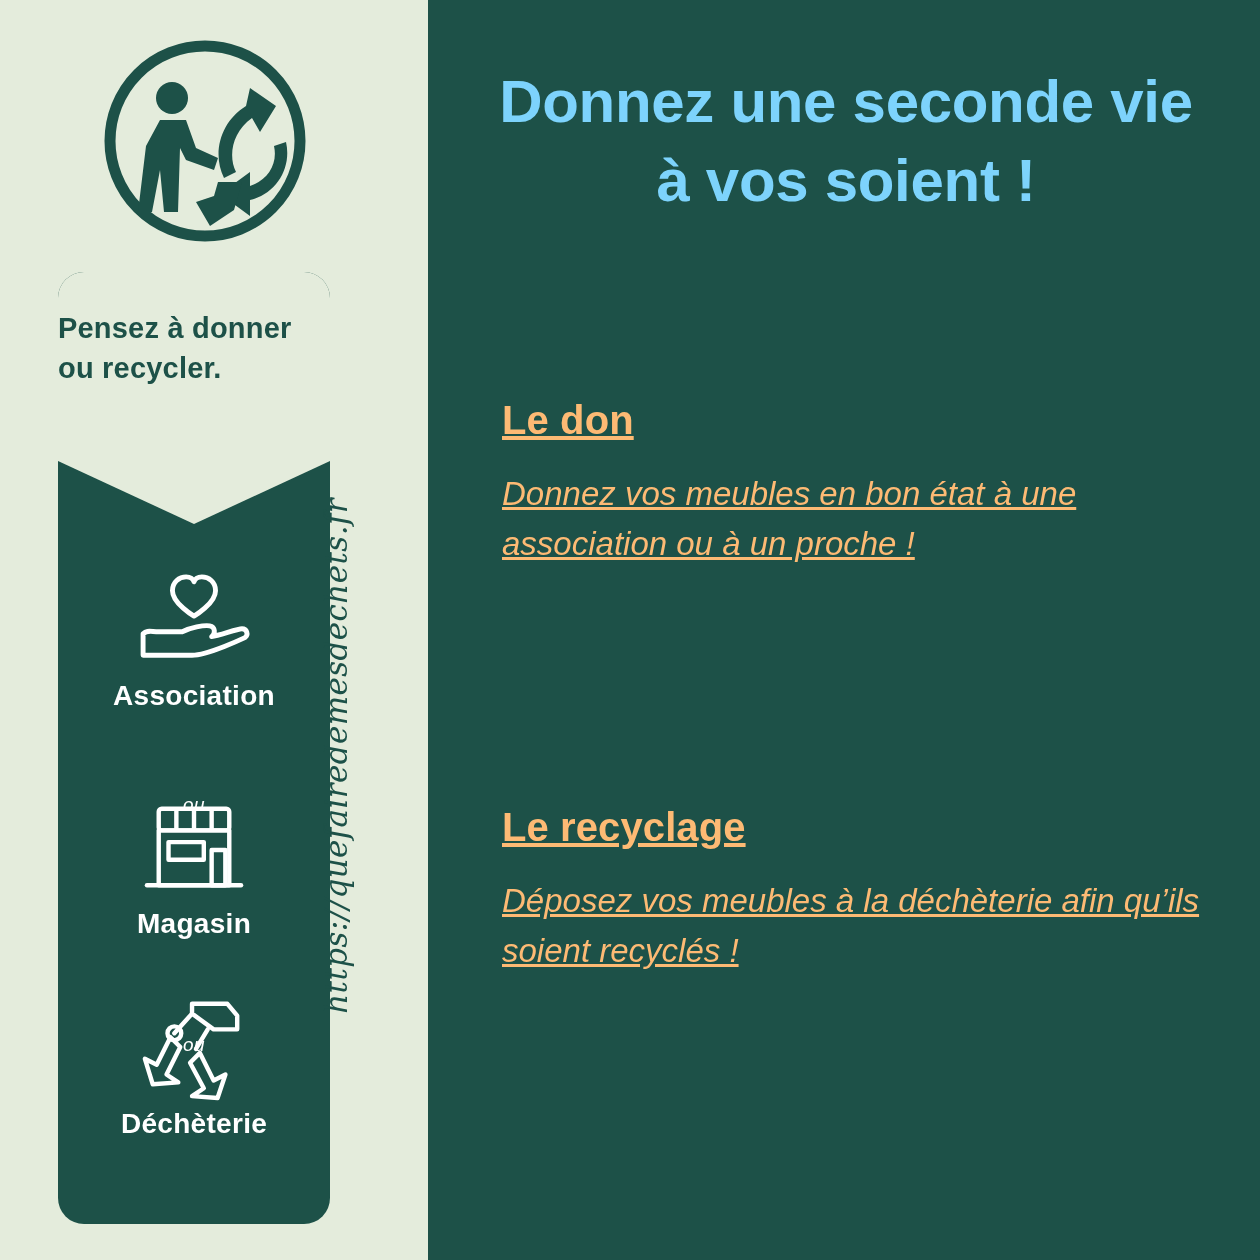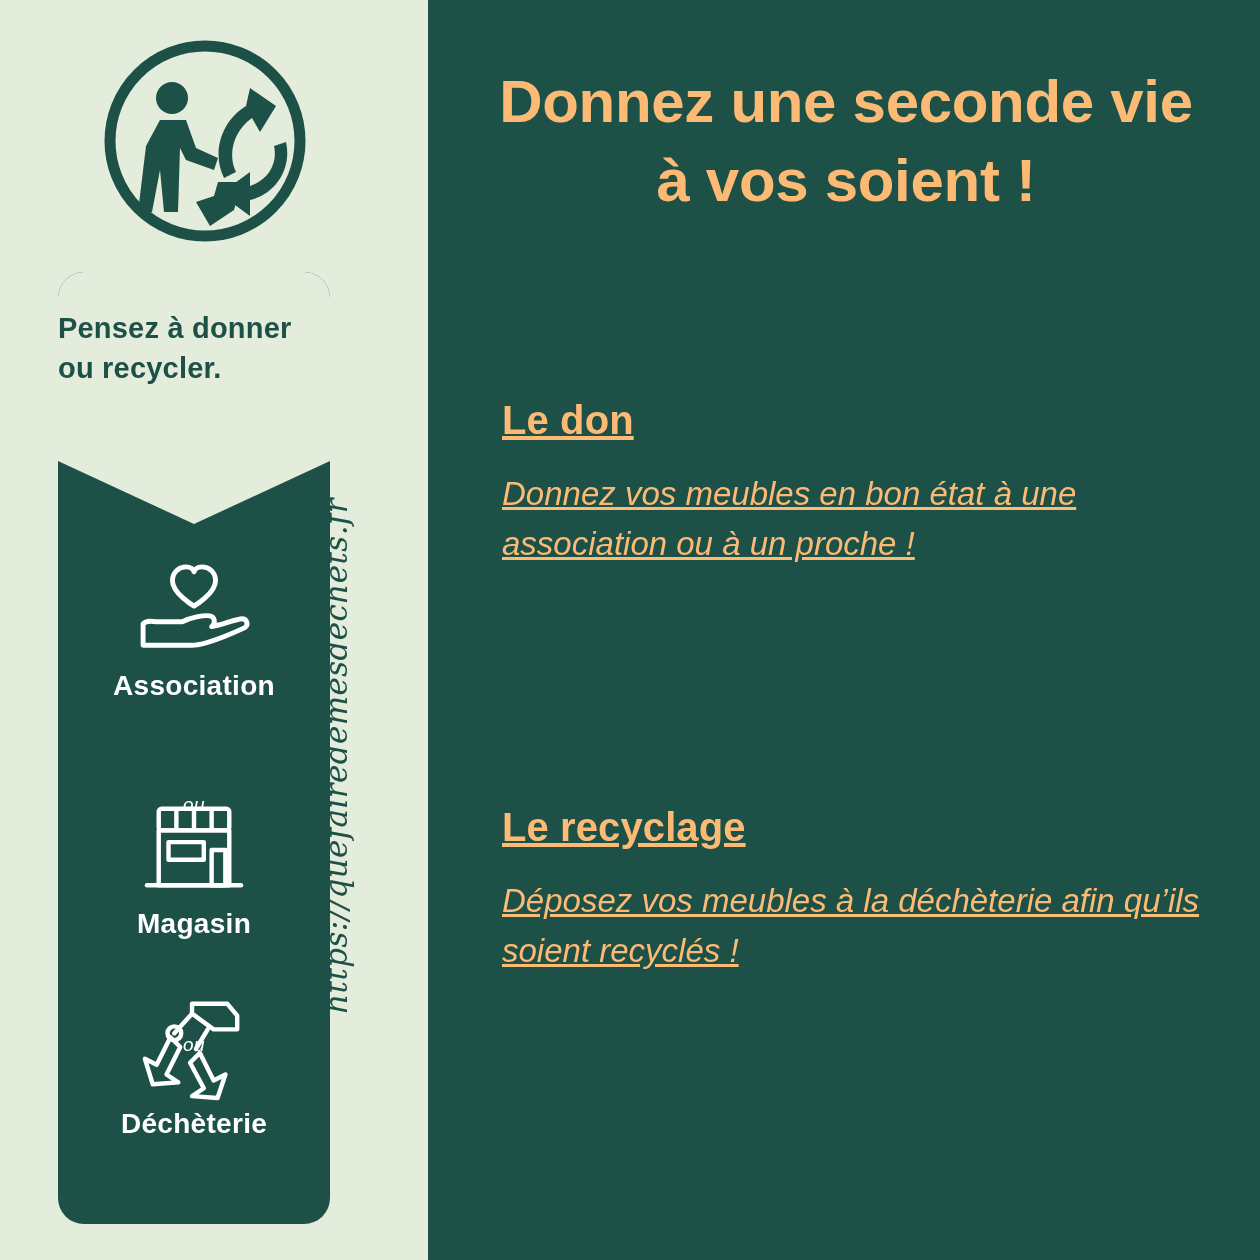--- a/index.html
+++ b/index.html
@@ -93,21 +93,21 @@
     position: absolute;
     width: 272px;
     text-align: center;
     color: #ffffff;
     font-size: 19px;
     font-style: italic;
     letter-spacing: .5px;
     margin-top: 44px;
   }
 
-  #opt-assoc { top: 284px; text-align: center; }
+  #opt-assoc { top: 294px; text-align: center; }
   #ou-1      { top: 478px; }
   #opt-shop  { top: 522px; }
   #ou-2      { top: 718px; }
   #opt-dech  { top: 722px; }
 
   
   .url-vert {
     position: absolute;
     left: 318px;
     top: 498px;
@@ -120,21 +120,21 @@
     white-space: nowrap;
     letter-spacing: .4px;
   }
 
   
   .headline {
     position: absolute;
     left: 28px; top: 62px;
     width: 780px;
     text-align: center;
-    color: #fdba74;
+    color: #7dd3fc;
     font-size: 60px;
     font-weight: bold;
     line-height: 1.32;
     letter-spacing: -.3px;
   }
 
   .section {
     position: absolute;
     left: 74px;
     width: 720px;

